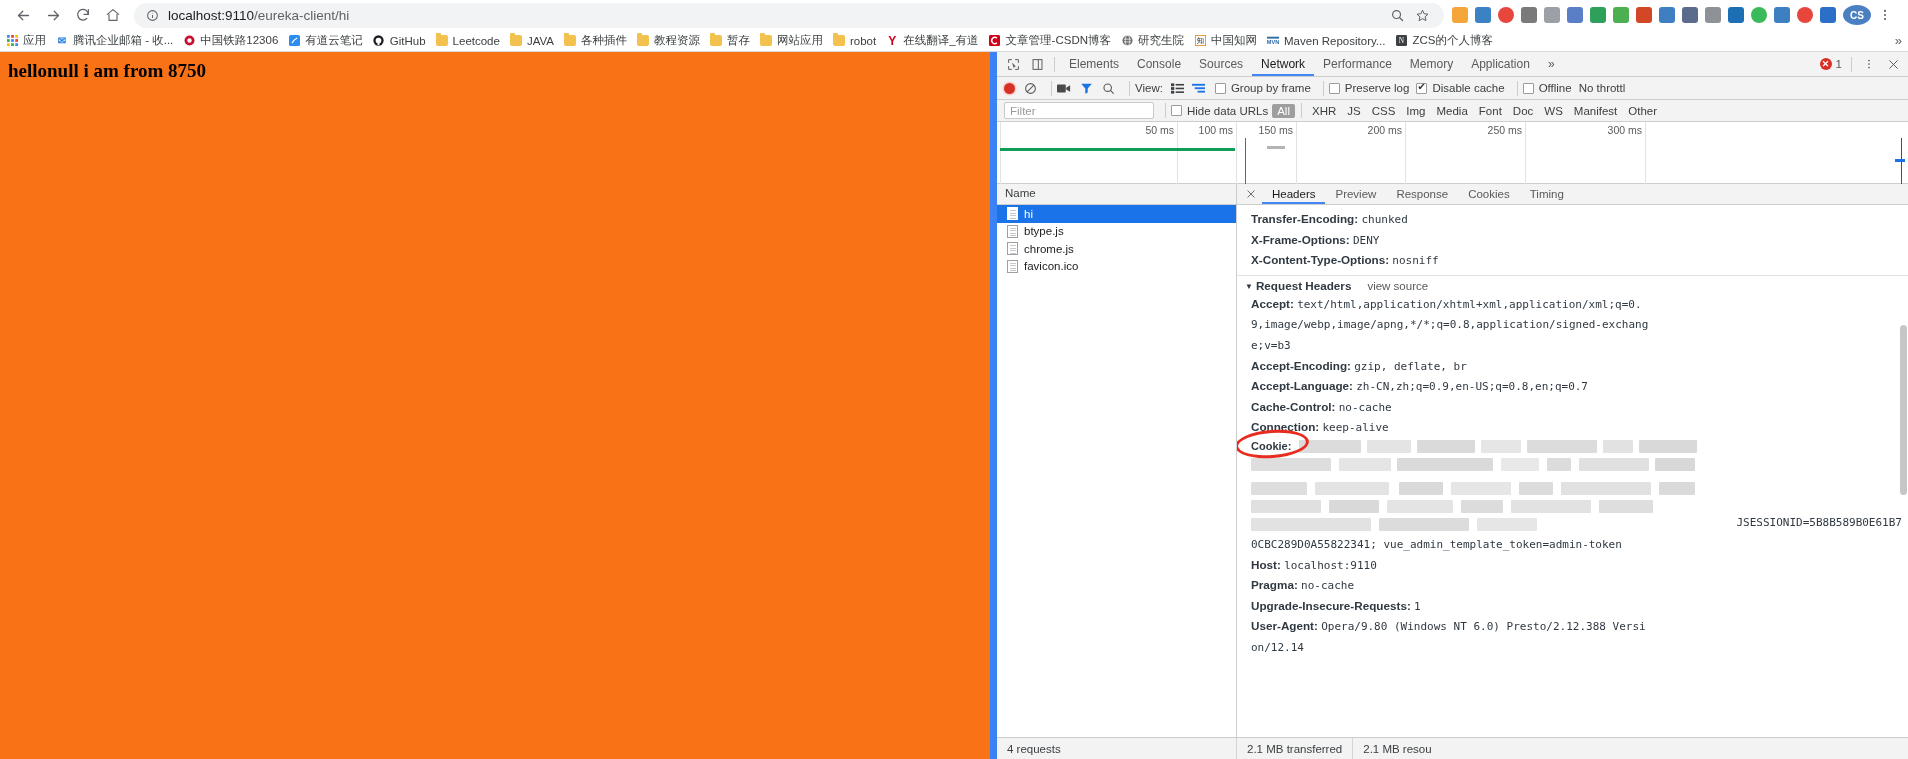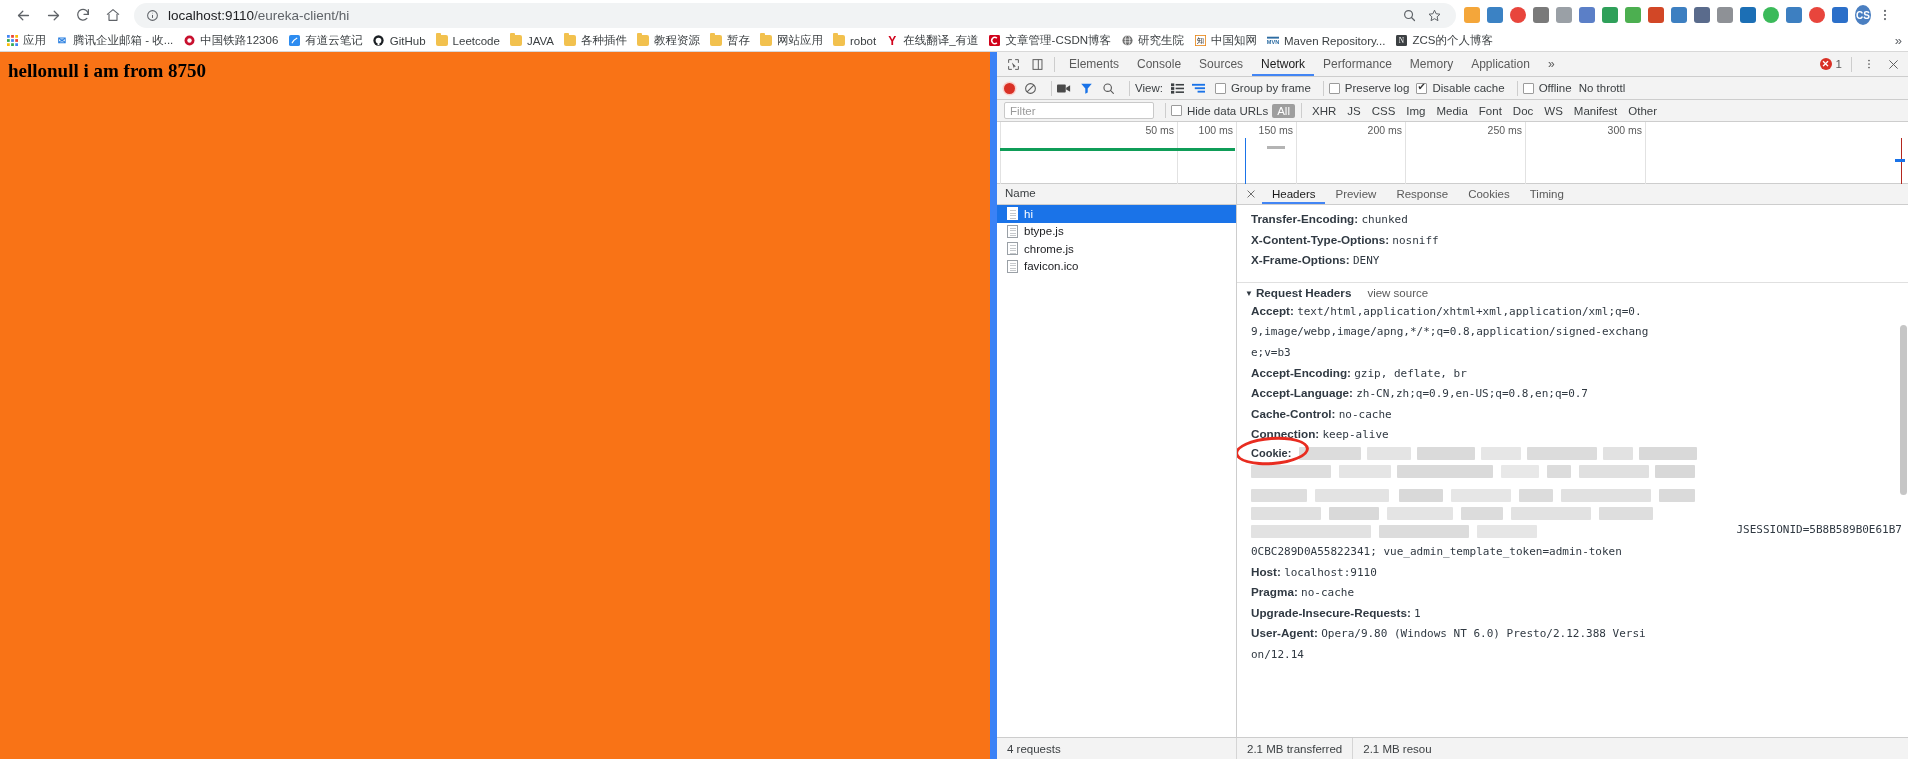--- a/index.html
+++ b/index.html
@@ -29,21 +29,21 @@
     font-size:13.5px; color:#202124; position:relative;
   }
   .omnibox .info-ic { margin-right:9px; color:#5f6368; display:flex; }
   .url-host { color:#202124; }
   .url-rest { color:#5f6368; }
   .omni-right { display:flex; align-items:center; gap:10px; margin-left:auto; padding-right:2px; }
   .icon-gray { color:#5f6368; display:flex; align-items:center; }
   .ext-icons { display:flex; align-items:center; gap:7px; padding-right:8px; }
   .ext-ic { width:16px; height:16px; border-radius:3px; flex:none; }
   .avatar-c {
-    width:16px; height:20px; border-radius:50%; background:#4a7fc1; color:#fff;
+    width:28px; height:20px; border-radius:50%; background:#4a7fc1; color:#fff;
     font-size:10px; display:flex; align-items:center; justify-content:center; font-weight:bold;
   }
 
   
   .bm-row {
     display:flex; align-items:center; height:21px; padding:0 2px;
     font-size:11.5px; color:#3c4043; white-space:nowrap; overflow:hidden;
   }
   .bm {
     display:flex; align-items:center; gap:5px; padding:2px 6px 2px 4px;
@@ -136,21 +136,21 @@
   .det-close { width:22px; height:20px; display:flex; align-items:center; justify-content:center;
                color:#5a5a5a; font-size:13px; }
   .det-tab { padding:0 10px; height:20px; line-height:21px; font-size:11.5px; color:#5a5a5a; white-space:nowrap;}
   .det-tab.active { color:#1a1a1a; border-bottom:2px solid #4285f4; }
   .det-body { flex:1; overflow:hidden; padding:4px 0 0 0; position:relative; }
 
   .hdr-line { padding:1px 0 1px 14px; font-size:11.7px; line-height:17.6px; color:#303942; }
   .hdr-name { font-weight:bold; }
   .hdr-val { font-family:"DejaVu Sans Mono", monospace; font-size:11px; font-weight:normal;}
   .sec-title { padding:3px 0 2px 8px; font-weight:bold; font-size:11.7px; color:#303942;
-               border-top:1px solid #e0e0e0; margin-top:11px;}
+               border-top:1px solid #e0e0e0; margin-top:4px;}
   .sec-title .tri { display:inline-block; font-size:8px; margin-right:3px; vertical-align:1px;}
   .viewsrc { font-weight:normal; color:#5a5a5a; margin-left:16px; font-size:11.5px; }
   .blur-row { height:17.6px; position:relative; }
   .blur-seg { position:absolute; top:2px; height:13px; border-radius:1px; }
   .cookie-lbl { position:absolute; left:14px; top:0; font-weight:bold; font-size:11px; line-height:17.6px; z-index:3;}
   .jsession { position:absolute; right:6px; font-family:"DejaVu Sans Mono", monospace; font-size:11px; z-index:3;}
   .red-ellipse { position:absolute; border:3px solid #e82c20; border-radius:50%; z-index:5; pointer-events:none; }
 
   .dt-status {
     height:22px; border-top:1px solid #cdcdcd; background:#f3f3f3; display:flex; align-items:center;
@@ -618,26 +618,26 @@
           <div class="det-tab">Timing</div>
         </div>
 
         <div class="det-body">
 
           <div class="hdr-line">
             <span class="hdr-name">Transfer-Encoding:</span>
             <span class="hdr-val">chunked</span>
           </div>
           <div class="hdr-line">
+            <span class="hdr-name">X-Frame-Options:</span>
+            <span class="hdr-val">DENY</span>
+          </div>
+          <div class="hdr-line">
             <span class="hdr-name">X-Content-Type-Options:</span>
             <span class="hdr-val">nosniff</span>
-          </div>
-          <div class="hdr-line">
-            <span class="hdr-name">X-Frame-Options:</span>
-            <span class="hdr-val">DENY</span>
           </div>
 
           <div class="sec-title">
             <span class="tri">▼</span><span>Request Headers</span><span class="viewsrc">view source</span>
           </div>
 
           <div class="hdr-line">
             <span class="hdr-name">Accept:</span>
             <span class="hdr-val">text/html,application/xhtml+xml,application/xml;q=0.</span>
           </div>

